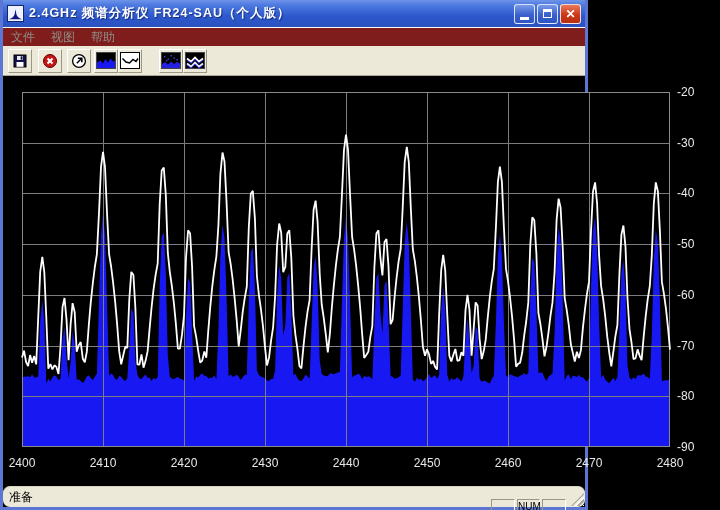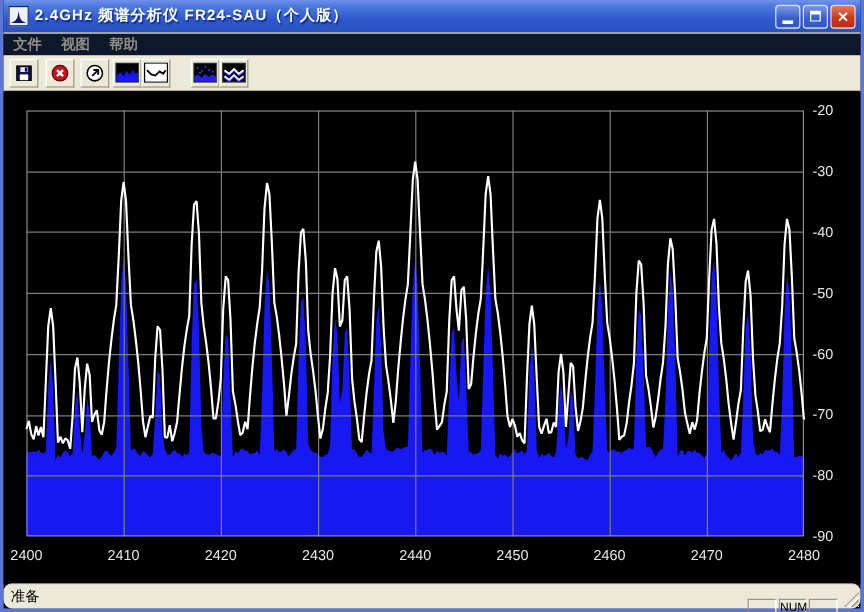--- a/index.html
+++ b/index.html
@@ -1,36 +1,36 @@
 <!DOCTYPE html>
 <html><head>
 <meta charset="utf-8">
 <style>
   * { margin:0; padding:0; box-sizing:border-box; }
   body { font-family:"Liberation Sans", sans-serif; width:720px; height:510px; overflow:hidden; background:#000; }
-  .window { width:720px; height:510px; display:flex; flex-direction:column;
+  .window { width:588px; height:510px; display:flex; flex-direction:column;
             border-left:3px solid #5b76d4; border-right:3px solid #5b76d4; border-bottom:3px solid #5b76d4; background:#000; }
 
   
   .titlebar { height:27px; flex:0 0 27px; display:flex; align-items:center; padding:0 4px;
               background:linear-gradient(180deg,#6f93ea 0%, #4e7be0 18%, #2d58cc 60%, #2a52c0 100%); }
   .app-icon { width:17px; height:17px; flex:0 0 17px; background:#eef1ff; border:1px solid #16246e; display:flex; align-items:flex-end; }
   .title-text { color:#fff; font-size:12.5px; font-weight:bold; margin-left:5px; letter-spacing:1px;
                 text-shadow:1px 1px 1px rgba(10,30,110,.8); white-space:nowrap; flex:1 1 auto; overflow:hidden; }
   .winbtns { display:flex; gap:2px; }
   .winbtn { width:21px; height:20px; border:1px solid rgba(255,255,255,.8); border-radius:3px;
             display:flex; align-items:center; justify-content:center; color:#fff;
             background:linear-gradient(180deg,#7a9ae8,#3a60cc 55%,#2f55c2); }
   .winbtn.close { background:linear-gradient(180deg,#ea7a5c,#cc3818 55%,#b53012); }
   .glyph-min { width:9px; height:3px; background:#fff; margin-top:9px; }
   .glyph-max { width:9px; height:9px; border:1px solid #fff; border-top:3px solid #fff; }
   .glyph-close { font-size:12px; font-weight:bold; line-height:1; }
 
   
-  .menubar { height:19px; flex:0 0 19px; background:#0f172a; border-top:1px solid #fdfcf5; display:flex; align-items:center;font-weight:bold; }
+  .menubar { height:19px; flex:0 0 19px; background:#7f1d1d; border-top:1px solid #fdfcf5; display:flex; align-items:center; }
   .menu-item { color:#8e8d83; font-size:12px; padding:0 8px; }
 
   
   .toolbar { height:30px; flex:0 0 30px; background:#ece9d8; border-bottom:1px solid #aca899; display:flex; align-items:center; padding-left:5px; }
   .tbtn { width:24px; height:24px; background:#ece9d8; border:1px solid; border-color:#fff #9a9787 #9a9787 #fff;
           display:flex; align-items:center; justify-content:center; }
   .tbtn svg { display:block; }
   .sp6{margin-right:6px;} .sp5{margin-right:5px;} .sp3{margin-right:3px;} .sp17{margin-right:17px;}
 
   

